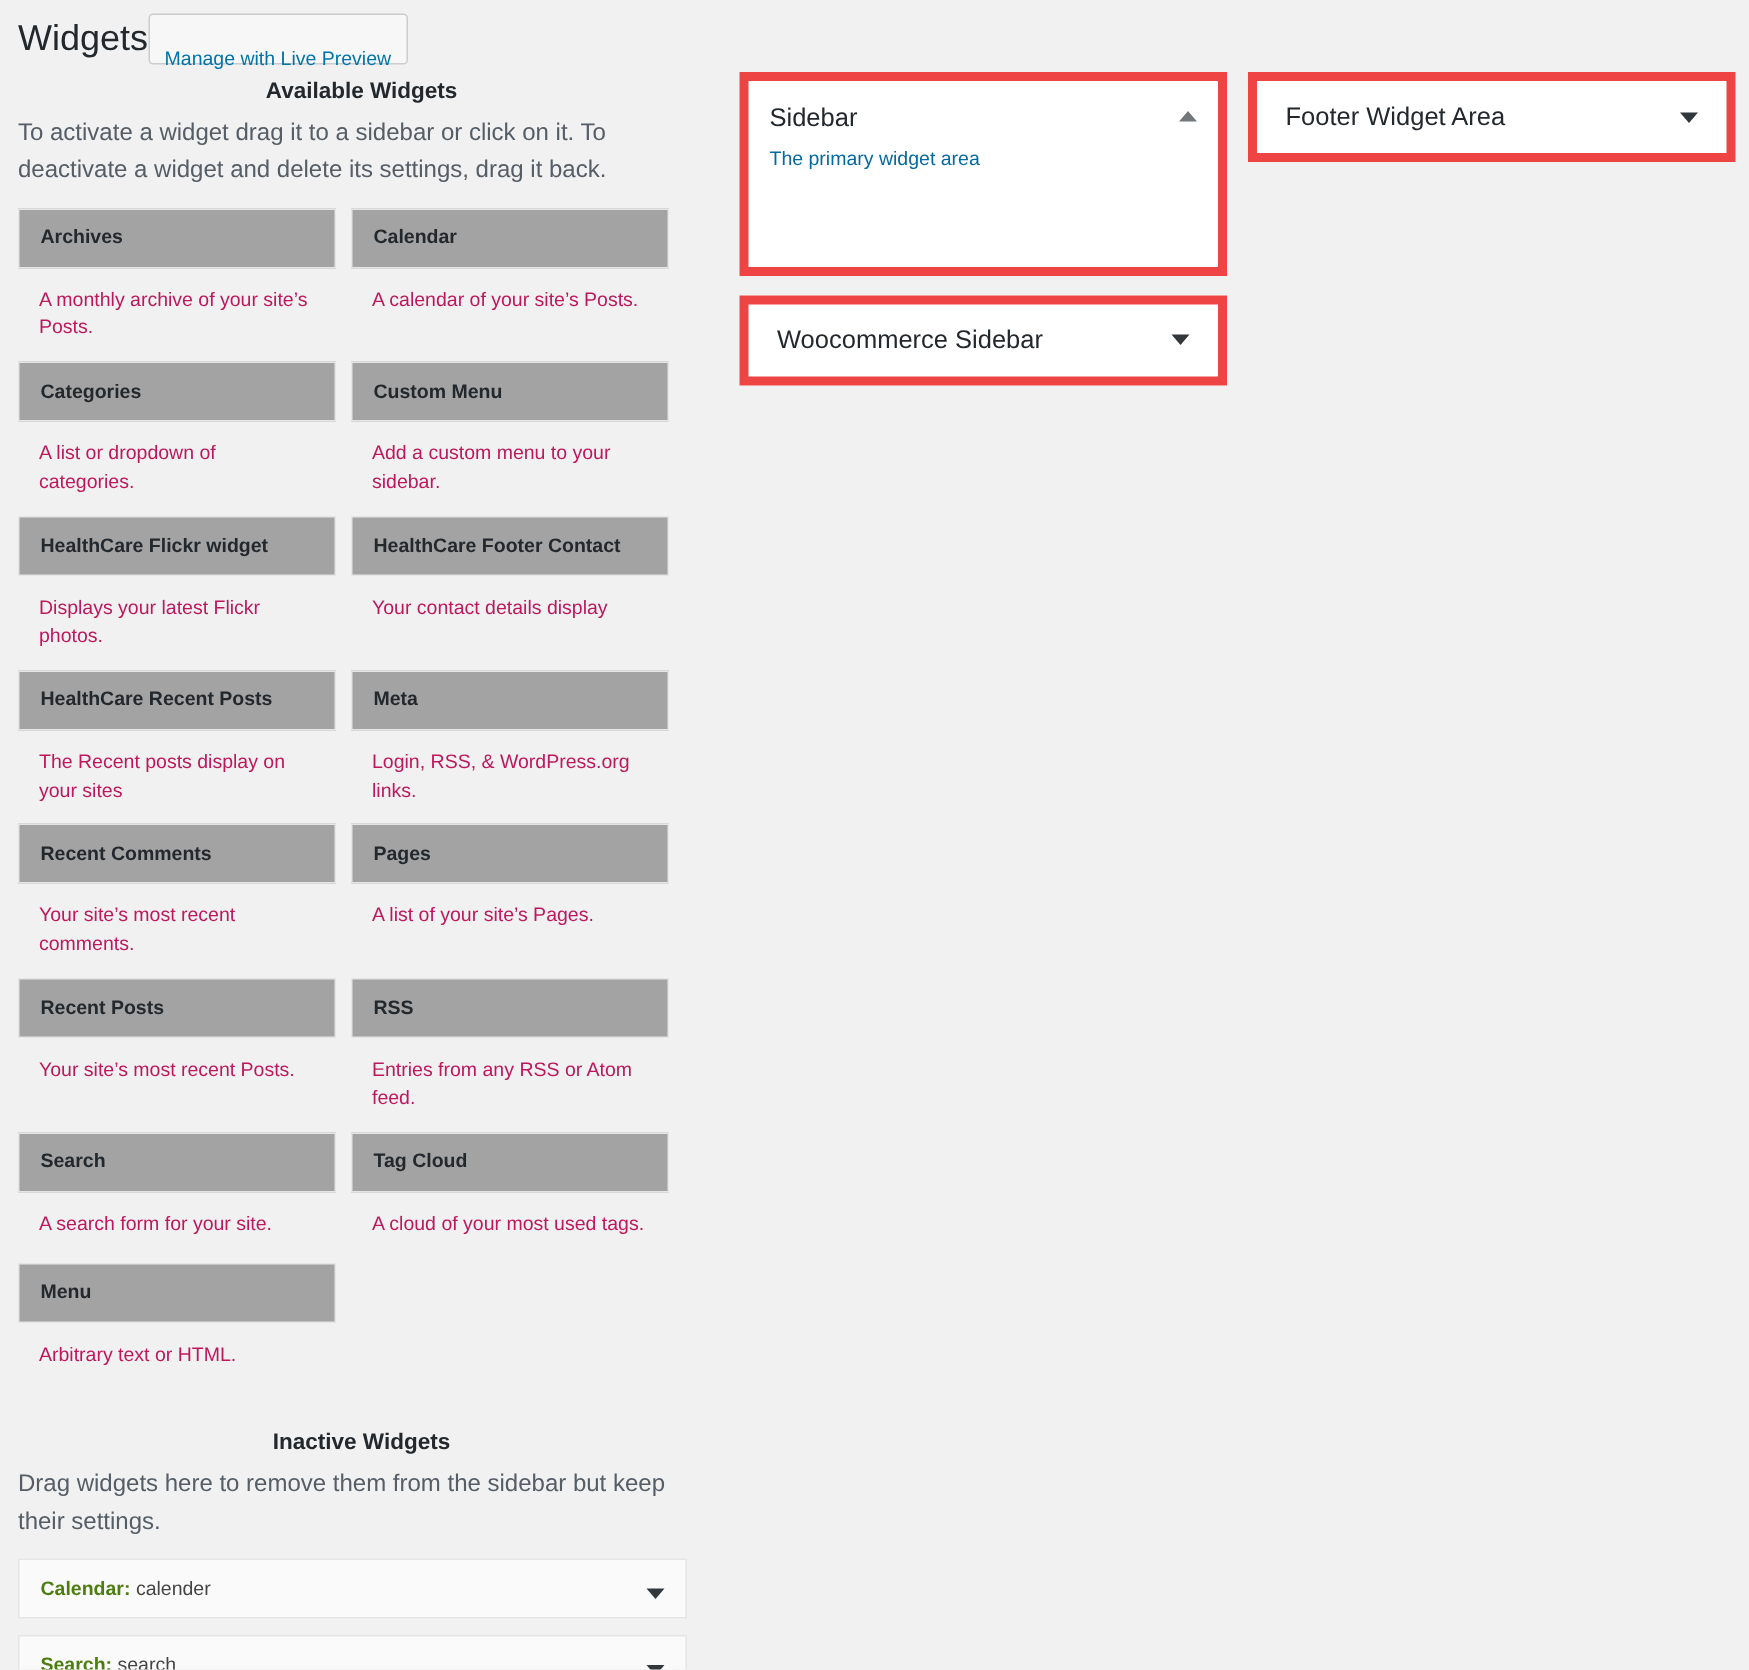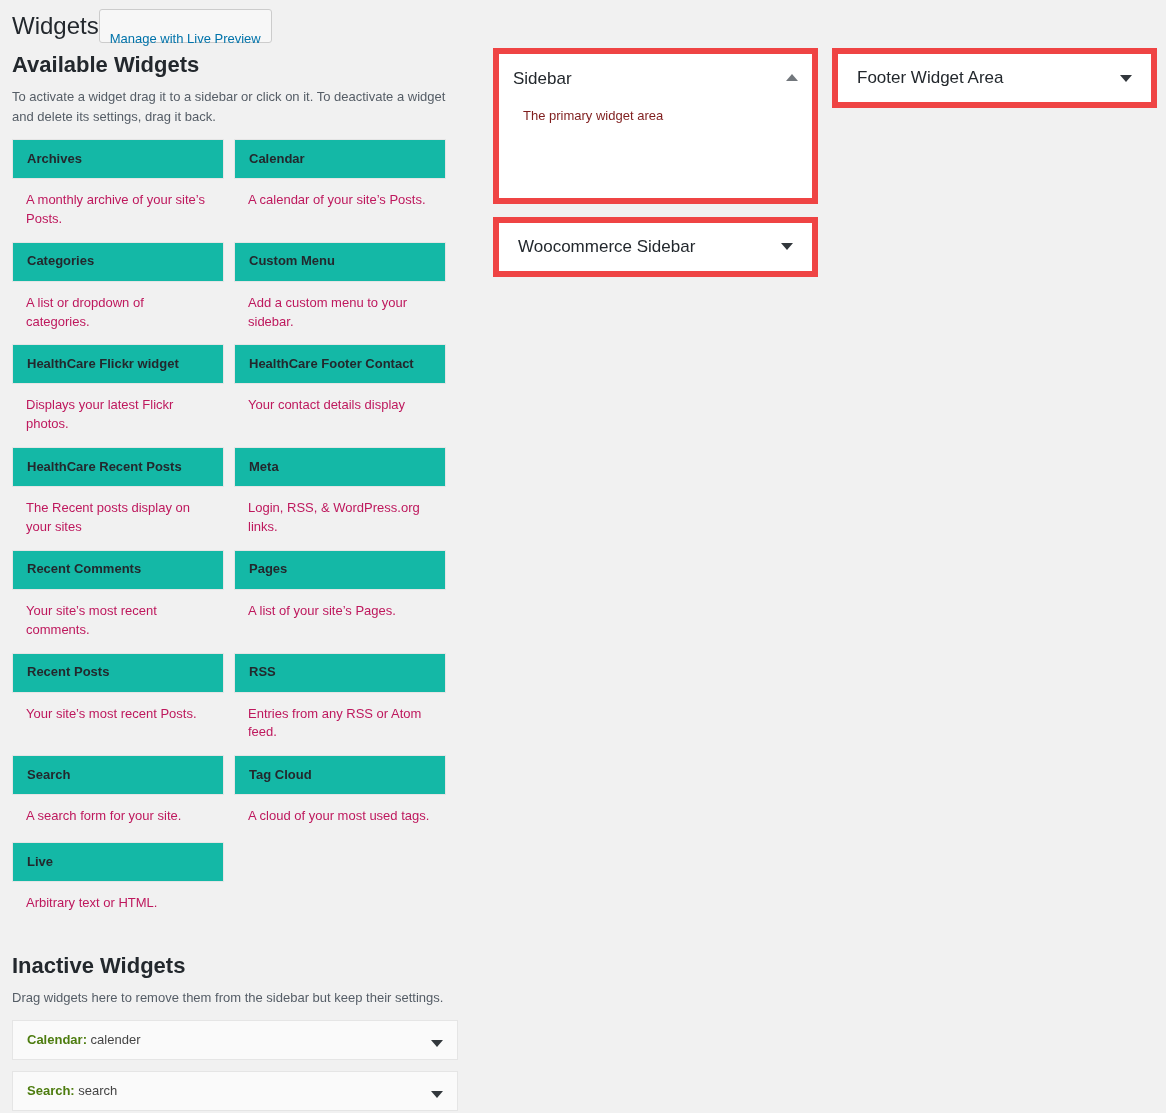--- a/index.html
+++ b/index.html
@@ -51,47 +51,48 @@
   .btn-muted { color: #555; }
 
   
   .left-region {
     position: absolute;
     left: 0;
     top: 50px;
     width: 470px;
   }
   .section-title {
-    font-size: 22px;
+    font-size: 15px;
     font-weight: 600;
     color: #23282d;
     margin: 0 0 6px 12px;
     line-height: 1.4;
+    text-align: center;
   }
   .section-desc {
-    font-size: 13px;
+    font-size: 16px;
     color: #555d66;
     line-height: 1.55;
     margin: 0 12px 12px 12px;
     max-width: 436px;
   }
 
   
   .widget-grid {
     margin: 0 12px;
     display: flex;
     flex-wrap: wrap;
     column-gap: 10px;
   }
   .widget-cell {
     width: 212px;
     margin-bottom: 3px;
   }
   .widget-card {
-    background: #14b8a6;
+    background: #a3a3a3;
     border: 1px solid #e5e5e5;
     height: 40px;
     display: flex;
     align-items: center;
     padding: 0 14px;
     cursor: pointer;
   }
   .widget-card-title {
     font-size: 13px;
     font-weight: 600;
@@ -159,24 +160,24 @@
   }
   .panel-title {
     font-size: 17px;
     font-weight: 400;
     color: #23282d;
     line-height: 1.3;
     margin: 0;
   }
   .panel-desc {
     font-size: 13px;
-    color: #7f1d1d;
+    color: #0369a1;
     line-height: 1.5;
     padding: 6px 14px 0 14px;
-    margin: 10px;
+    margin: 0;
   }
   .panel-dropzone { min-height: 62px; }
 
   
   .tri {
     width: 0; height: 0;
     margin-top: 6px;
     cursor: pointer;
     flex: none;
   }
@@ -285,21 +286,21 @@
         <div class="widget-card-desc">A search form for your site.</div>
       </div>
       <div class="widget-cell">
         <div class="widget-card">
           <span class="widget-card-title">Tag Cloud</span>
         </div>
         <div class="widget-card-desc">A cloud of your most used tags.</div>
       </div>
       <div class="widget-cell">
         <div class="widget-card">
-          <span class="widget-card-title">Live</span>
+          <span class="widget-card-title">Menu</span>
         </div>
         <div class="widget-card-desc">Arbitrary text or HTML.</div>
       </div>
     </div>
 
   <div class="inactive-section">
     <h2 class="section-title">Inactive Widgets</h2>
     <p class="section-desc">Drag widgets here to remove them from the sidebar but keep their settings.</p>
 
     <div id="inactive-list">

